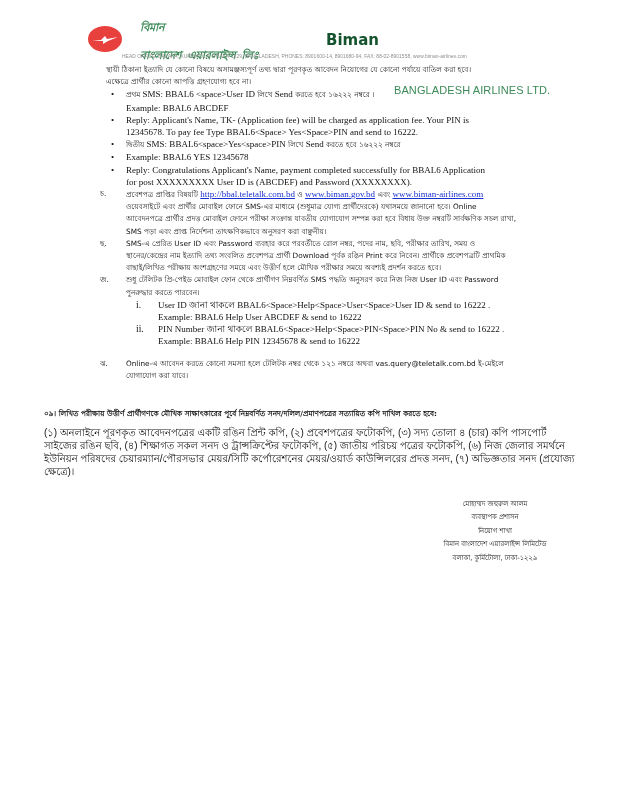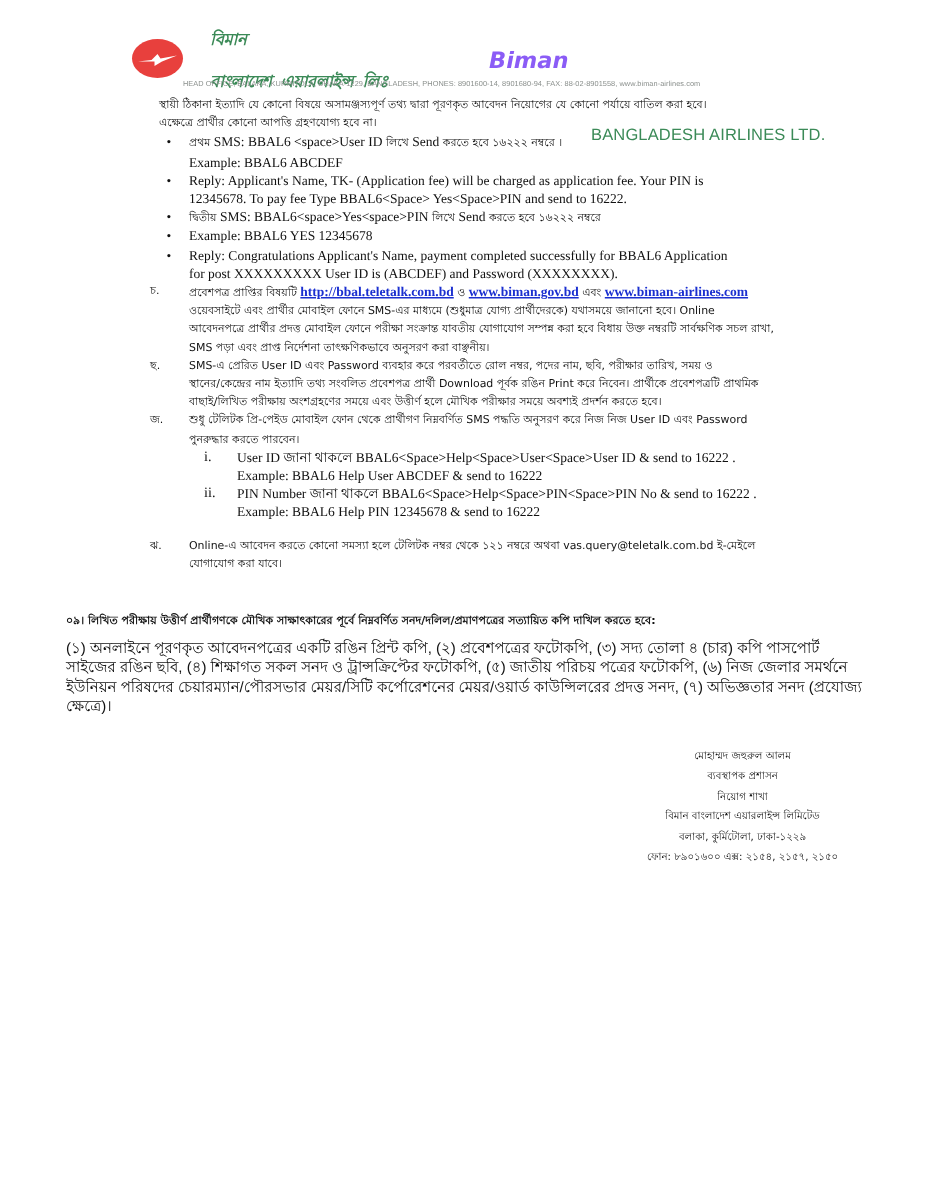--- a/index.html
+++ b/index.html
@@ -6,33 +6,33 @@
   html, body { width:618px; height:800px; background:#ffffff; overflow:hidden; }
   body { position:relative; font-family:"Liberation Serif", "DejaVu Serif", serif; color:#111; }
 
   
   .letterhead { position:absolute; left:88px; top:26px; width:500px; height:40px; }
   .logo { position:absolute; left:0; top:0; width:34px; height:26px; border-radius:50%; background:#e8403d; }
   .logo svg { position:absolute; left:3px; top:6px; }
   .bn-name { position:absolute; left:52px; top:-3px; color:#3b8a57; font-family:Liberation Mono, monospace; font-weight:bold; font-style:italic; font-size:11px; line-height:11px; letter-spacing:-0.3px; }
   .bn-name .l1 { display:block; }
   .bn-name .l2 { display:block; margin-top:17px; }
-  .en-brand { position:absolute; left:238px; top:7px; color:#8b5cf6; font-family:"DejaVu Sans", sans-serif; font-weight:bold; font-style:italic; font-size:15px; line-height:15px; }
+  .en-brand { position:absolute; left:238px; top:7px; color:#14532d; font-family:"DejaVu Sans", sans-serif; font-weight:bold; font-size:15px; line-height:15px; }
   .en-name { position:absolute; left:306px; top:10px; color:#3b8a57; font-family:"Liberation Sans", sans-serif; font-size:11px; line-height:12px; white-space:nowrap; letter-spacing:0.1px;margin-top:48px; }
   .address { position:absolute; left:34px; top:28px; color:#8a8f8c; font-family:"Liberation Sans", sans-serif; font-size:4.9px; line-height:6px; white-space:nowrap; letter-spacing:0.05px; }
 
   
   .content { position:absolute; left:106px; top:64px; width:450px; }
   .p { font-size:9px; line-height:12.2px; text-align:justify; }
   .bn { font-family:"DejaVu Sans", sans-serif; font-size:7.3px; }
   .line { display:block; white-space:nowrap; }
   .row { position:relative; padding-left:20px; }
   .bullet { position:absolute; left:5px; top:0; font-size:9px; line-height:12.2px; }
   .marker { position:absolute; left:-6px; top:0; font-family:"DejaVu Sans", sans-serif; font-size:7.3px; line-height:12.2px; }
-  .link { color:#1a2fd0; text-decoration:underline;font-weight:bold; }
+  .link { color:#1a2fd0; text-decoration:underline; }
   .sub { position:relative; padding-left:52px; }
   .roman { position:absolute; left:30px; top:0; font-size:9.5px; line-height:12.2px; }
   .gap { height:4px; }
 
   .section9 { position:absolute; left:44px; top:408px; width:520px; }
   .section9 .head { font-family:"DejaVu Sans", sans-serif; font-size:7.3px; font-weight:bold; line-height:12px; white-space:nowrap; }
   .section9 .docs { margin-top:6px; width:460px; font-family:Liberation Sans, sans-serif; font-size:10px; line-height:13px; }
 
   .signature { position:absolute; left:410px; top:498px; width:170px; text-align:center; font-family:"DejaVu Sans", sans-serif; font-size:6.8px; line-height:13.4px; }
   .signature .name { font-weight:normal; }
@@ -141,14 +141,13 @@
     <span class="line">ক্ষেত্রে)।</span>
   </div>
 </div>
 
 <div class="signature">
   <span class="r name">মোহাম্মদ জহুরুল আলম</span>
   <span class="r">ব্যবস্থাপক প্রশাসন</span>
   <span class="r">নিয়োগ শাখা</span>
   <span class="r">বিমান বাংলাদেশ এয়ারলাইন্স লিমিটেড</span>
   <span class="r">বলাকা, কুর্মিটোলা, ঢাকা-১২২৯</span>
-  <span class="r">ফোন: ৮৯০১৬০০ এক্স: ২১৫৪, ২১৫৭, ২১৫০</span>
 </div>
 
 </body></html>

